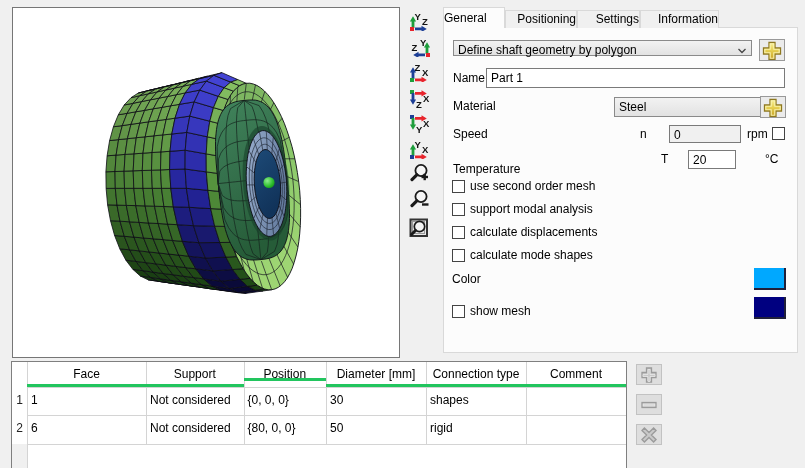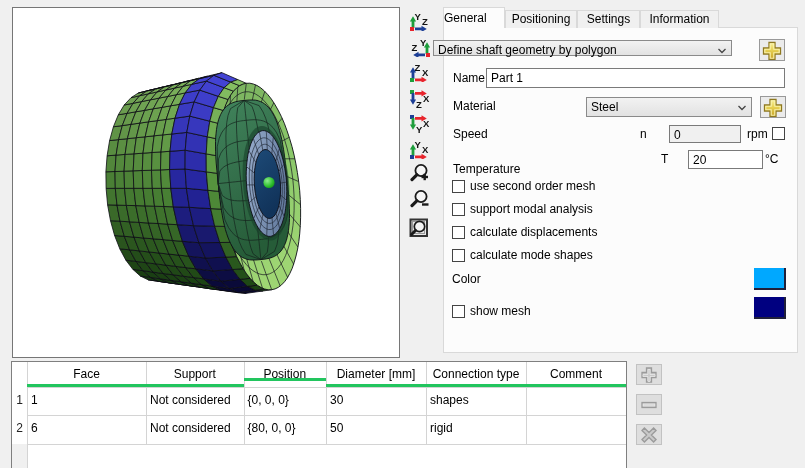--- a/index.html
+++ b/index.html
@@ -1,18 +1,18 @@
 <!DOCTYPE html>
 <html><head><meta charset="utf-8"><style>
 * { margin:0; padding:0; box-sizing:border-box; }
 html,body { width:805px; height:468px; background:#f0f0f0; font-family:"Liberation Sans",sans-serif; font-size:12px; color:#000; overflow:hidden; }
 #viewport { position:absolute; left:12px; top:7px; width:388px; height:351px; background:#fff; border:1px solid #767676; }
 .icon { position:absolute; left:409px; }
 #tabpage { position:absolute; left:443px; top:27px; width:355px; height:326px; background:#fcfcfc; border:1px solid #d9d9d9; }
-.tab { position:absolute; height:18px; background:#f0f0f0; border:1px solid #d9d9d9; border-bottom:none; text-align:center; line-height:17px; }
+.tab { position:absolute; height:18px; background:#f0f0f0; border:1px solid #d9d9d9; border-bottom:none; text-align:right; line-height:17px; }
 .tabsel { position:absolute; background:#fcfcfc; border:1px solid #d9d9d9; border-bottom:none; line-height:20px; z-index:5; }
 .lbl { position:absolute; white-space:nowrap; line-height:13px; }
 .combo { position:absolute; background:linear-gradient(#f2f2f2,#e2e2e2); border:1px solid #8a8a8a; line-height:18px; padding-left:4px; }
 .combo .arr { position:absolute; right:5px; top:6px; width:8px; height:8px; }
 .inp { position:absolute; background:#fff; border:1px solid #7a7a7a; line-height:18px; padding-left:4px; }
 .cb { position:absolute; width:13px; height:13px; background:#fff; border:1px solid #444; }
 .pbtn { position:absolute; width:26px; height:22px; background:#ebebeb; border:1px solid #999; text-align:center; }
 .swatch { position:absolute; width:32px; height:22px; border-right:2px solid #20203a; border-bottom:2px solid #20203a; }
 #tblborder { position:absolute; left:11px; top:361px; width:616px; height:107px; border:1px solid #7f7f7f; border-bottom:none; background:#fff; }
 .th { position:absolute; text-align:center; line-height:25px; border-bottom:3px solid #22c55e; }
@@ -357,42 +357,42 @@
       <circle cx="10.5" cy="10.5" r="5.2" fill="#f4f4f4" stroke="#1a1a1a" stroke-width="1.7"></circle>
       <line x1="6.5" y1="14.5" x2="2.5" y2="18.5" stroke="#1a1a1a" stroke-width="3" stroke-linecap="round"></line>
     </svg></div>
 
 <div id="tabpage"></div>
 <div class="tabsel" style="left:443px;top:7px;width:62px;height:21px">General</div>
 <div class="tab" style="left:505px;top:10px;width:72px">Positioning</div>
 <div class="tab" style="left:577px;top:10px;width:63px">Settings</div>
 <div class="tab" style="left:640px;top:10px;width:79px">Information</div>
 
-<div class="combo" style="left:433px;top:40px;width:299px;height:16px">Define shaft geometry by polygon
+<div class="combo" style="left:453px;top:40px;width:299px;height:16px">Define shaft geometry by polygon
   <svg class="arr" viewBox="0 0 8 8">
       <path d="M0.5 2 4 5.5 7.5 2" fill="none" stroke="#444" stroke-width="1.3"></path>
     </svg>
 </div>
 <div class="pbtn" style="left:759px;top:39px"><svg width="24" height="20" viewBox="0 0 24 20">
       <defs>
         <linearGradient id="gp" x1="0" y1="0" x2="0" y2="1">
           <stop offset="0" stop-color="#f8f2a0"></stop>
           <stop offset="0.45" stop-color="#e7d152"></stop>
           <stop offset="1" stop-color="#c7a125"></stop>
         </linearGradient>
       </defs>
       <path d="M9 2.5h6v5.5h5.5v6H15v5.5H9v-5.5H3.5v-6H9z" fill="url(#gp)" stroke="#8e7820" stroke-width="1.3"></path>
       <path d="M10.2 3.8h3.6v5.5h5.4v3.4h-5.4v5.5h-3.6v-5.5H4.8V9.3h5.4z" fill="none" stroke="#faf3b0" stroke-width="1.1" opacity="0.95"></path>
     </svg></div>
 
 <div class="lbl" style="left:453px;top:72px">Name</div>
 <div class="inp" style="left:486px;top:68px;width:299px;height:20px">Part 1</div>
 
 <div class="lbl" style="left:453px;top:100px">Material</div>
-<div class="combo" style="left:586px;top:97px;width:166px;height:20px">Steel
+<div class="combo" style="left:614px;top:97px;width:166px;height:20px">Steel
   <svg class="arr" viewBox="0 0 8 8">
       <path d="M0.5 2 4 5.5 7.5 2" fill="none" stroke="#444" stroke-width="1.3"></path>
     </svg>
 </div>
 <div class="pbtn" style="left:760px;top:96px"><svg width="24" height="20" viewBox="0 0 24 20">
       <defs>
         <linearGradient id="gp" x1="0" y1="0" x2="0" y2="1">
           <stop offset="0" stop-color="#f8f2a0"></stop>
           <stop offset="0.45" stop-color="#e7d152"></stop>
           <stop offset="1" stop-color="#c7a125"></stop>
@@ -403,21 +403,21 @@
     </svg></div>
 
 <div class="lbl" style="left:453px;top:128px">Speed</div>
 <div class="lbl" style="left:640px;top:128px">n</div>
 <div class="inp" style="left:669px;top:125px;width:72px;height:18px;background:#f0f0f0">0</div>
 <div class="lbl" style="left:747px;top:128px">rpm</div>
 <div class="cb" style="left:772px;top:127px"></div>
 
 <div class="lbl" style="left:453px;top:163px">Temperature</div>
 <div class="lbl" style="left:661px;top:153px">T</div>
-<div class="inp" style="left:688px;top:150px;width:75px;height:19px">20</div>
+<div class="inp" style="left:688px;top:150px;width:48px;height:19px">20</div>
 <div class="lbl" style="left:765px;top:153px">°C</div>
 
 <div class="cb" style="left:452px;top:180px"></div>
 <div class="lbl" style="left:470px;top:180px;height:13px">use second order mesh</div>
 <div class="cb" style="left:452px;top:203px"></div>
 <div class="lbl" style="left:470px;top:203px;height:13px">support modal analysis</div>
 <div class="cb" style="left:452px;top:226px"></div>
 <div class="lbl" style="left:470px;top:226px;height:13px">calculate displacements</div>
 <div class="cb" style="left:452px;top:249px"></div>
 <div class="lbl" style="left:470px;top:249px;height:13px">calculate mode shapes</div>

